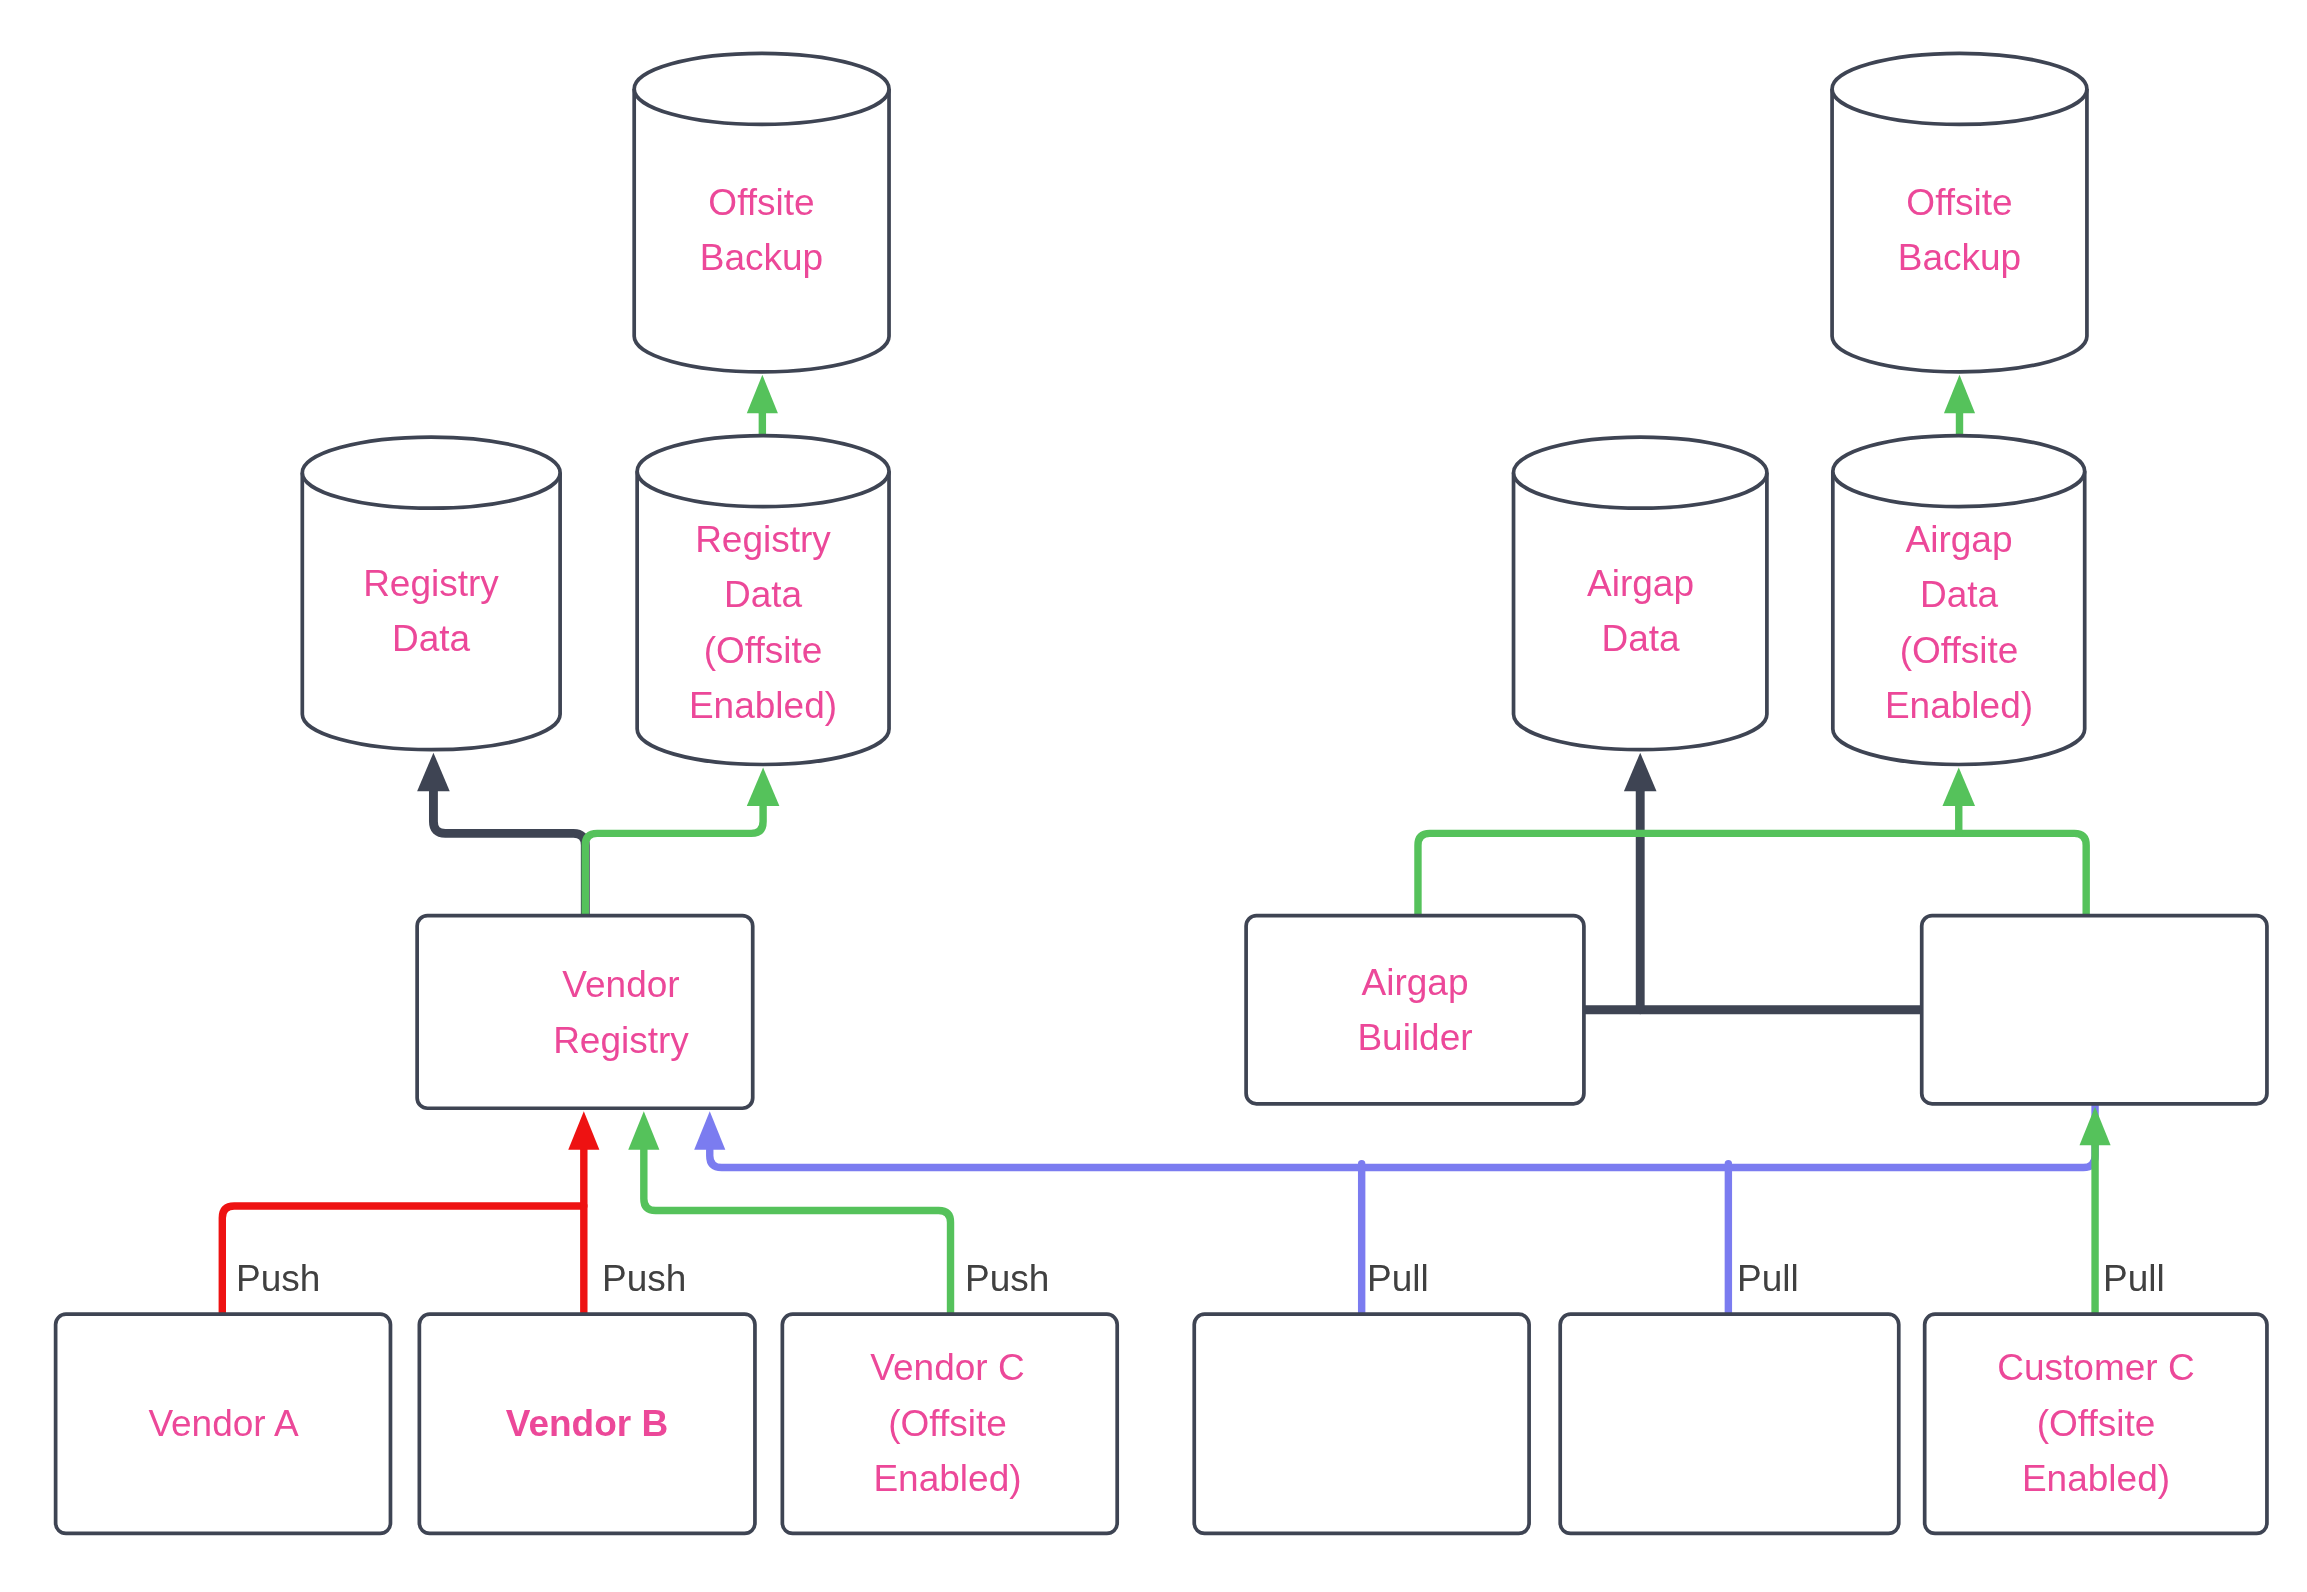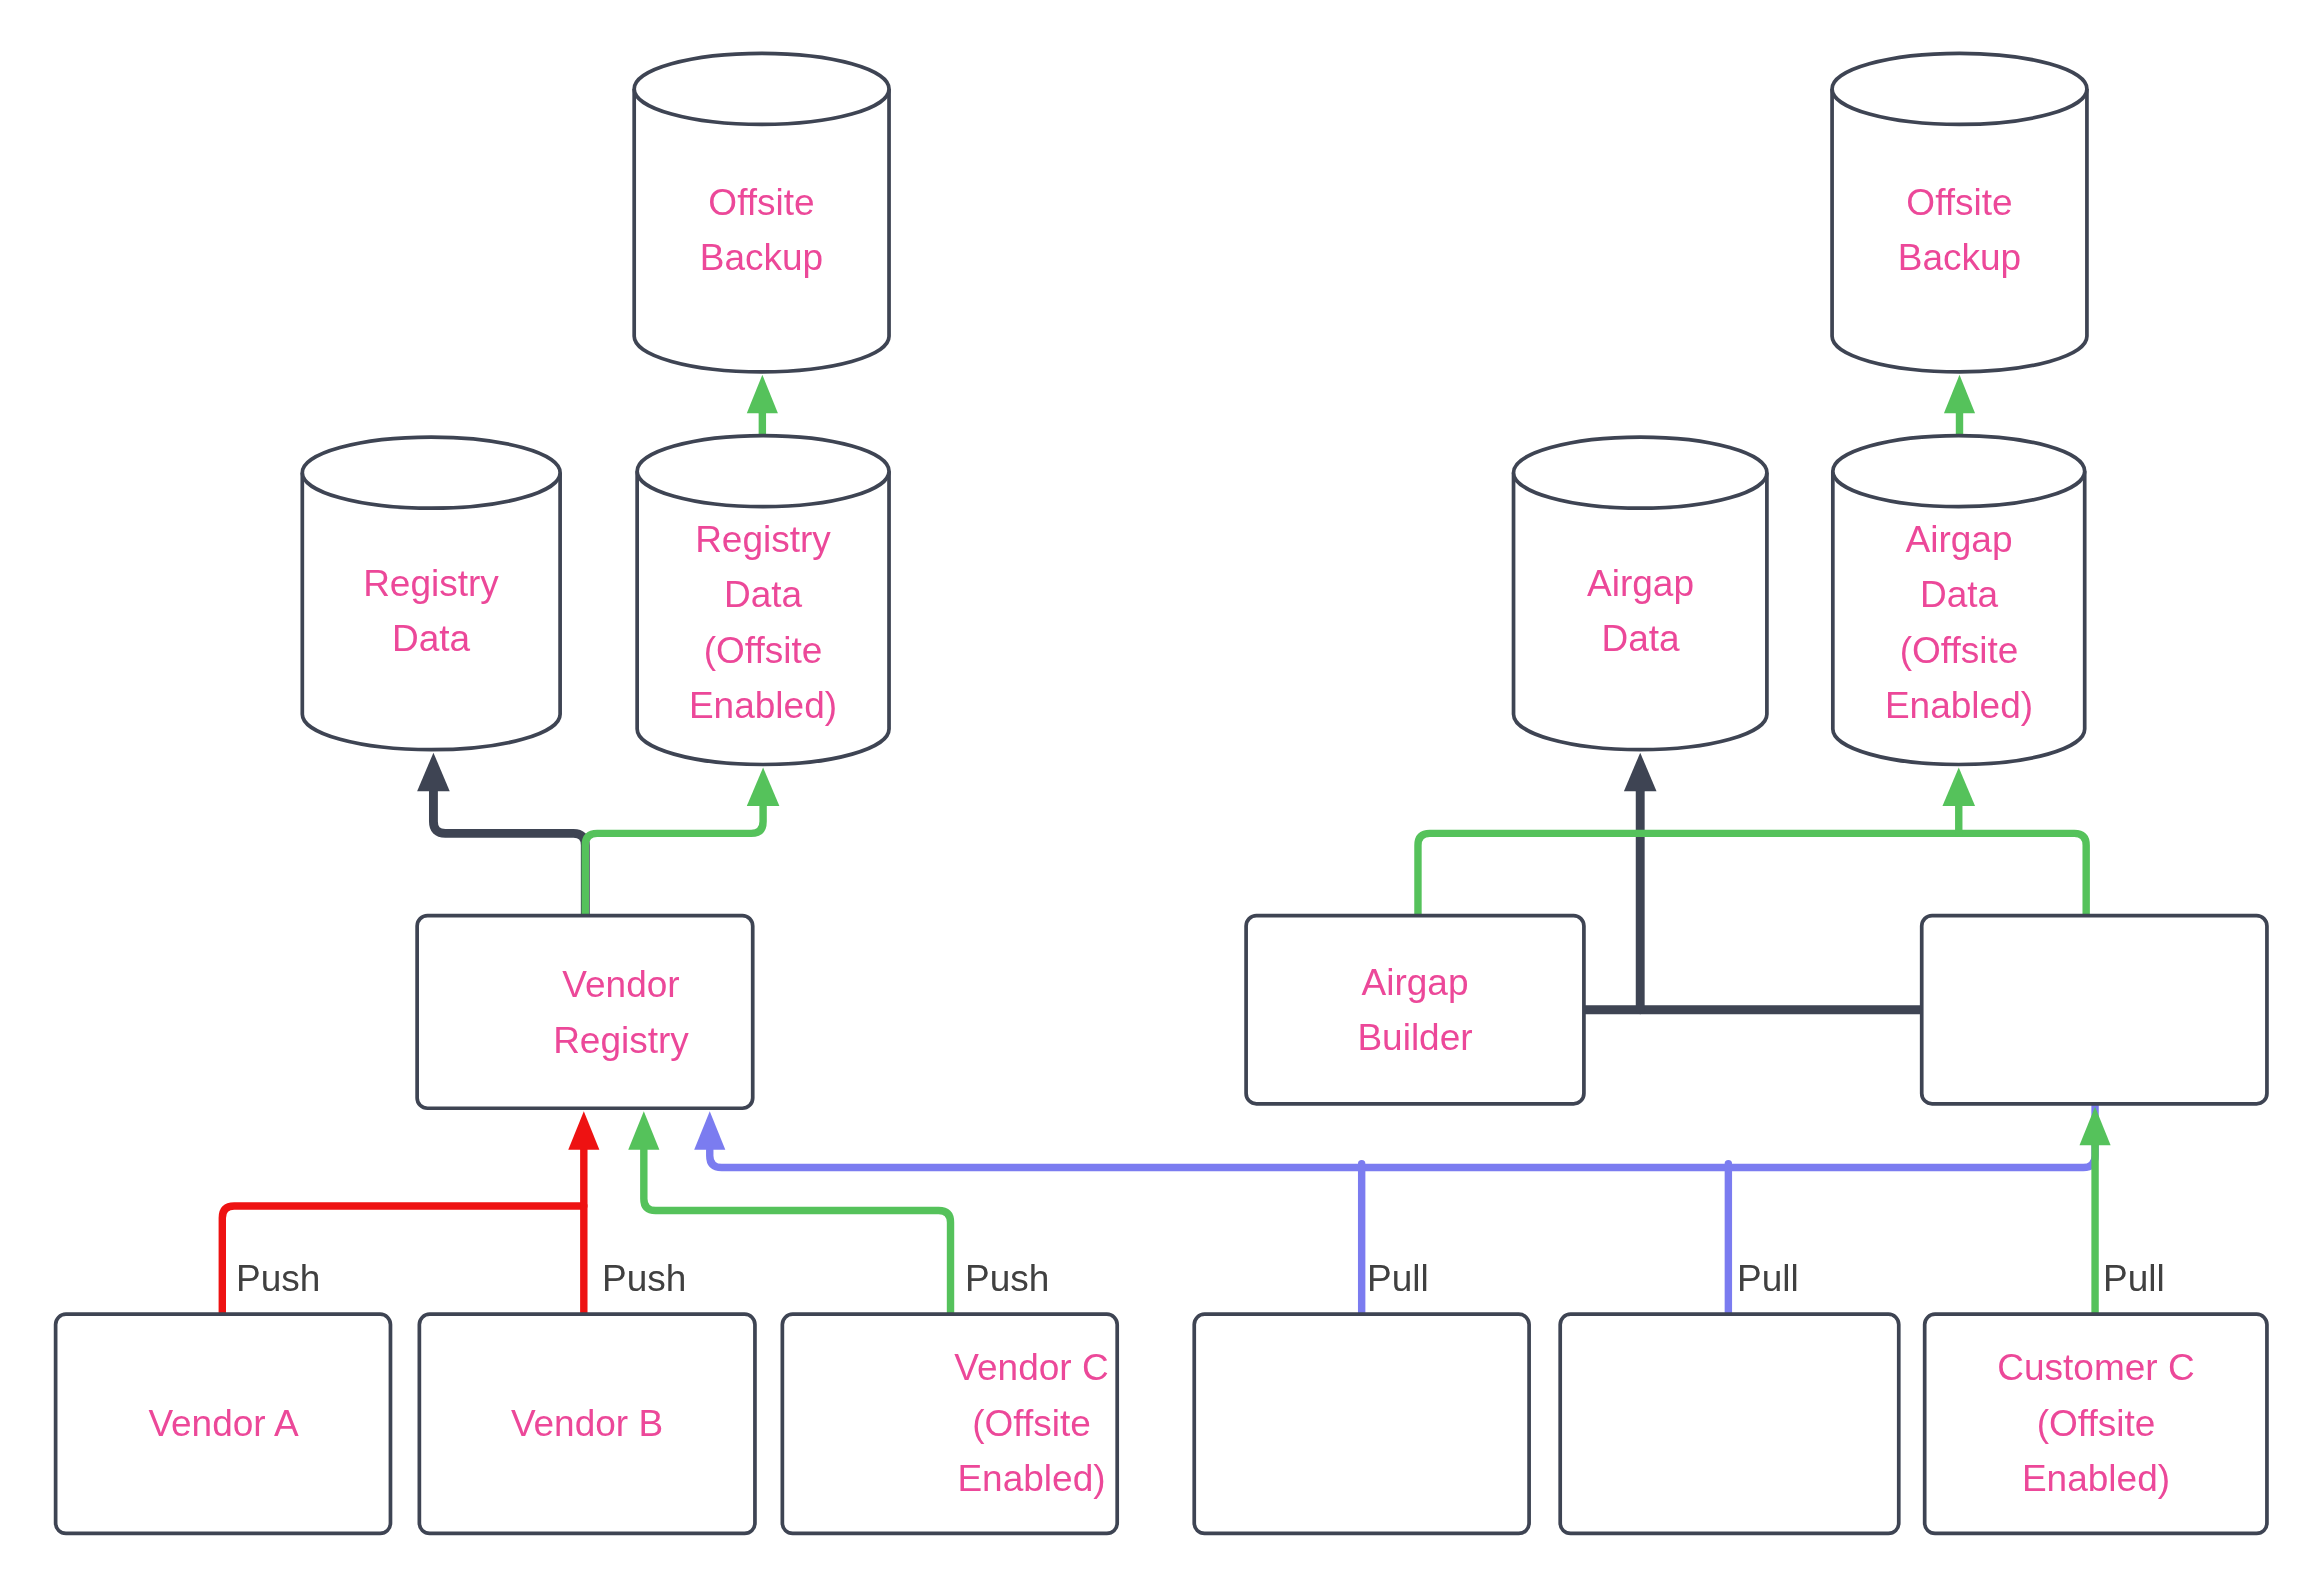--- a/index.html
+++ b/index.html
@@ -105,23 +105,23 @@
   <div class="node-label" style="left:637px;top:507px;width:252px;height:231px;">Registry
 Data
 (Offsite
 Enabled)</div>
 
   <div class="node-label" style="left:417px;top:916px;width:336px;height:193px;padding-left:36px;">Vendor
 Registry</div>
 
   <div class="node-label" style="left:56px;top:1314px;width:335px;height:219px;">Vendor A</div>
 
-  <div class="node-label" style="left:419px;top:1314px;width:336px;height:219px;">Vendor B</div>
+  <div class="node-label" style="left:419px;top:1314px;width:336px;height:219px;font-weight:bold;">Vendor B</div>
 
-  <div class="node-label" style="left:820px;top:1314px;width:335px;height:219px;padding-left:44px;">Vendor C
+  <div class="node-label" style="left:780px;top:1314px;width:335px;height:219px;">Vendor C
 (Offsite
 Enabled)</div>
 
   <div class="node-label" style="left:1832px;top:124px;width:255px;height:212px;">Offsite
 Backup</div>
 
   <div class="node-label" style="left:1514px;top:508px;width:253px;height:206px;">Airgap
 Data</div>
 
   <div class="node-label" style="left:1833px;top:507px;width:252px;height:231px;">Airgap

